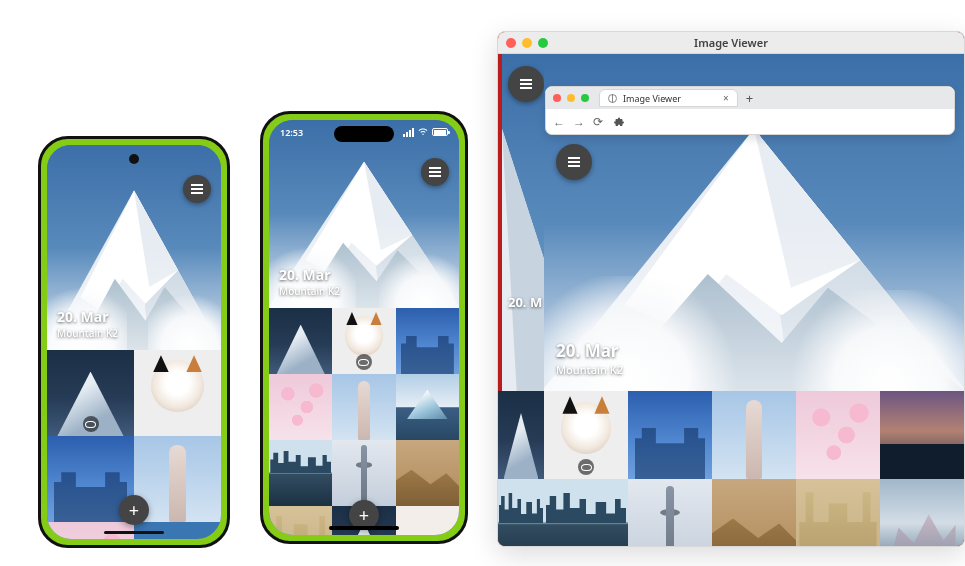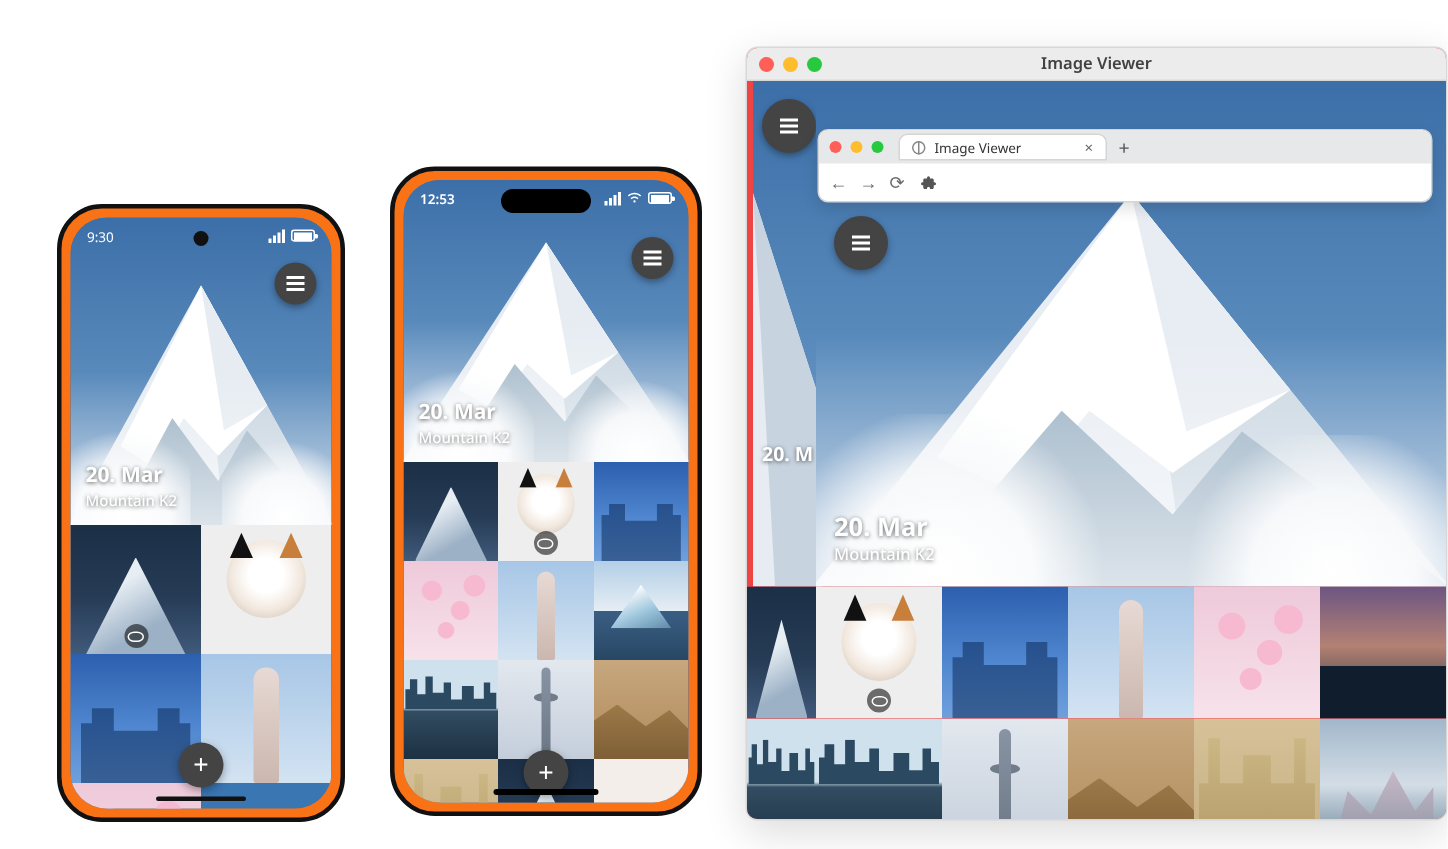--- a/index.html
+++ b/index.html
@@ -1,34 +1,34 @@
 <!DOCTYPE html>
 <html><head>
 <meta charset="utf-8">
 <style>
 html,body{margin:0;padding:0;background:#fff;font-family:-apple-system,system-ui,Helvetica,Arial,sans-serif;width:965px;height:566px;overflow:hidden}
 *{box-sizing:border-box}
 .stage{position:relative;width:965px;height:566px}
 
 
-.phone{position:absolute;border:3px solid #111;border-radius:30px;background:#f97316;padding:6px}
+.phone{position:absolute;border:3px solid #111;border-radius:30px;background:#84cc16;padding:6px}
 .phone .inner{position:relative;width:100%;height:100%;border-radius:24px;overflow:hidden;background:#3a76b2}
 .android{left:38px;top:136px;width:192px;height:412px}
 .iphone{left:260px;top:111px;width:208px;height:433px}
 
 
 .android .notch{position:absolute;top:9px;left:50%;transform:translateX(-50%);width:10px;height:10px;border-radius:50%;background:#111;z-index:20}
 .android .home-indicator{position:absolute;bottom:5px;left:50%;transform:translateX(-50%);width:60px;height:3px;border-radius:3px;background:#111;z-index:20}
 
 
 .iphone .notch{position:absolute;top:6px;left:50%;transform:translateX(-50%);width:60px;height:16px;border-radius:10px;background:#000;z-index:20}
 .iphone .home-indicator{position:absolute;bottom:5px;left:50%;transform:translateX(-50%);width:70px;height:4px;border-radius:3px;background:#000;z-index:20}
 
 
-.macwin{position:absolute;left:497px;top:31px;width:468px;height:516px;border:1px solid #d8d8d8;border-radius:8px;overflow:hidden;background:#ef4444;box-shadow:0 8px 28px rgba(0,0,0,.14)}
+.macwin{position:absolute;left:497px;top:31px;width:468px;height:516px;border:1px solid #d8d8d8;border-radius:8px;overflow:hidden;background:#b91c1c;box-shadow:0 8px 28px rgba(0,0,0,.14)}
 .titlebar{height:22px;background:#ececec;border-bottom:1px solid #d8d8d8;display:flex;align-items:center;position:relative}
 .tl{position:absolute;left:8px;display:flex;gap:6px}
 .tl span{width:10px;height:10px;border-radius:50%}
 .tl .r{background:#ff5f56}
 .tl .y{background:#ffbd2e}
 .tl .g{background:#27c93f}
 .titlebar .ttext{position:absolute;left:50%;transform:translateX(-50%);font-size:11px;font-weight:600;color:#424242}
 .macwin .body{position:relative;height:calc(100% - 22px);overflow:hidden}
 
 
@@ -117,34 +117,20 @@
 .t-dusk::after{content:"";position:absolute;bottom:0;left:0;width:100%;height:40%;background:#0f1d2c}
 </style>
 </head>
 <body>
 
 <div class="stage">
 
   <div class="phone android">
     <div class="inner">
       <div class="notch"></div>
-      <div class="statusbar">
-        <span>9:30</span>
-        <div class="right">
-          <span class="sig">
-              <i></i>
-              <i></i>
-              <i></i>
-              <i></i>
-            </span>
-          <span class="batt">
-              <i></i>
-            </span>
-        </div>
-      </div>
 
       <div class="hero" style="height:205px">
         <div class="sky"></div>
         <div class="peak">
           <svg viewBox="0 0 100 80" preserveAspectRatio="none">
             <polygon points="50,4 96,80 4,80" fill="#e6ecf2"></polygon>
             <polygon points="50,4 96,80 58,80" fill="#c7d4e0"></polygon>
             <polygon points="50,4 73,42 56,58 44,46 34,62 22,55 50,4" fill="#fff"></polygon>
             <polygon points="50,4 73,42 58,50 50,4" fill="#e6ecf2"></polygon>
             <polygon points="20,80 40,46 56,66 66,50 94,80" fill="#9bb2c4"></polygon>

